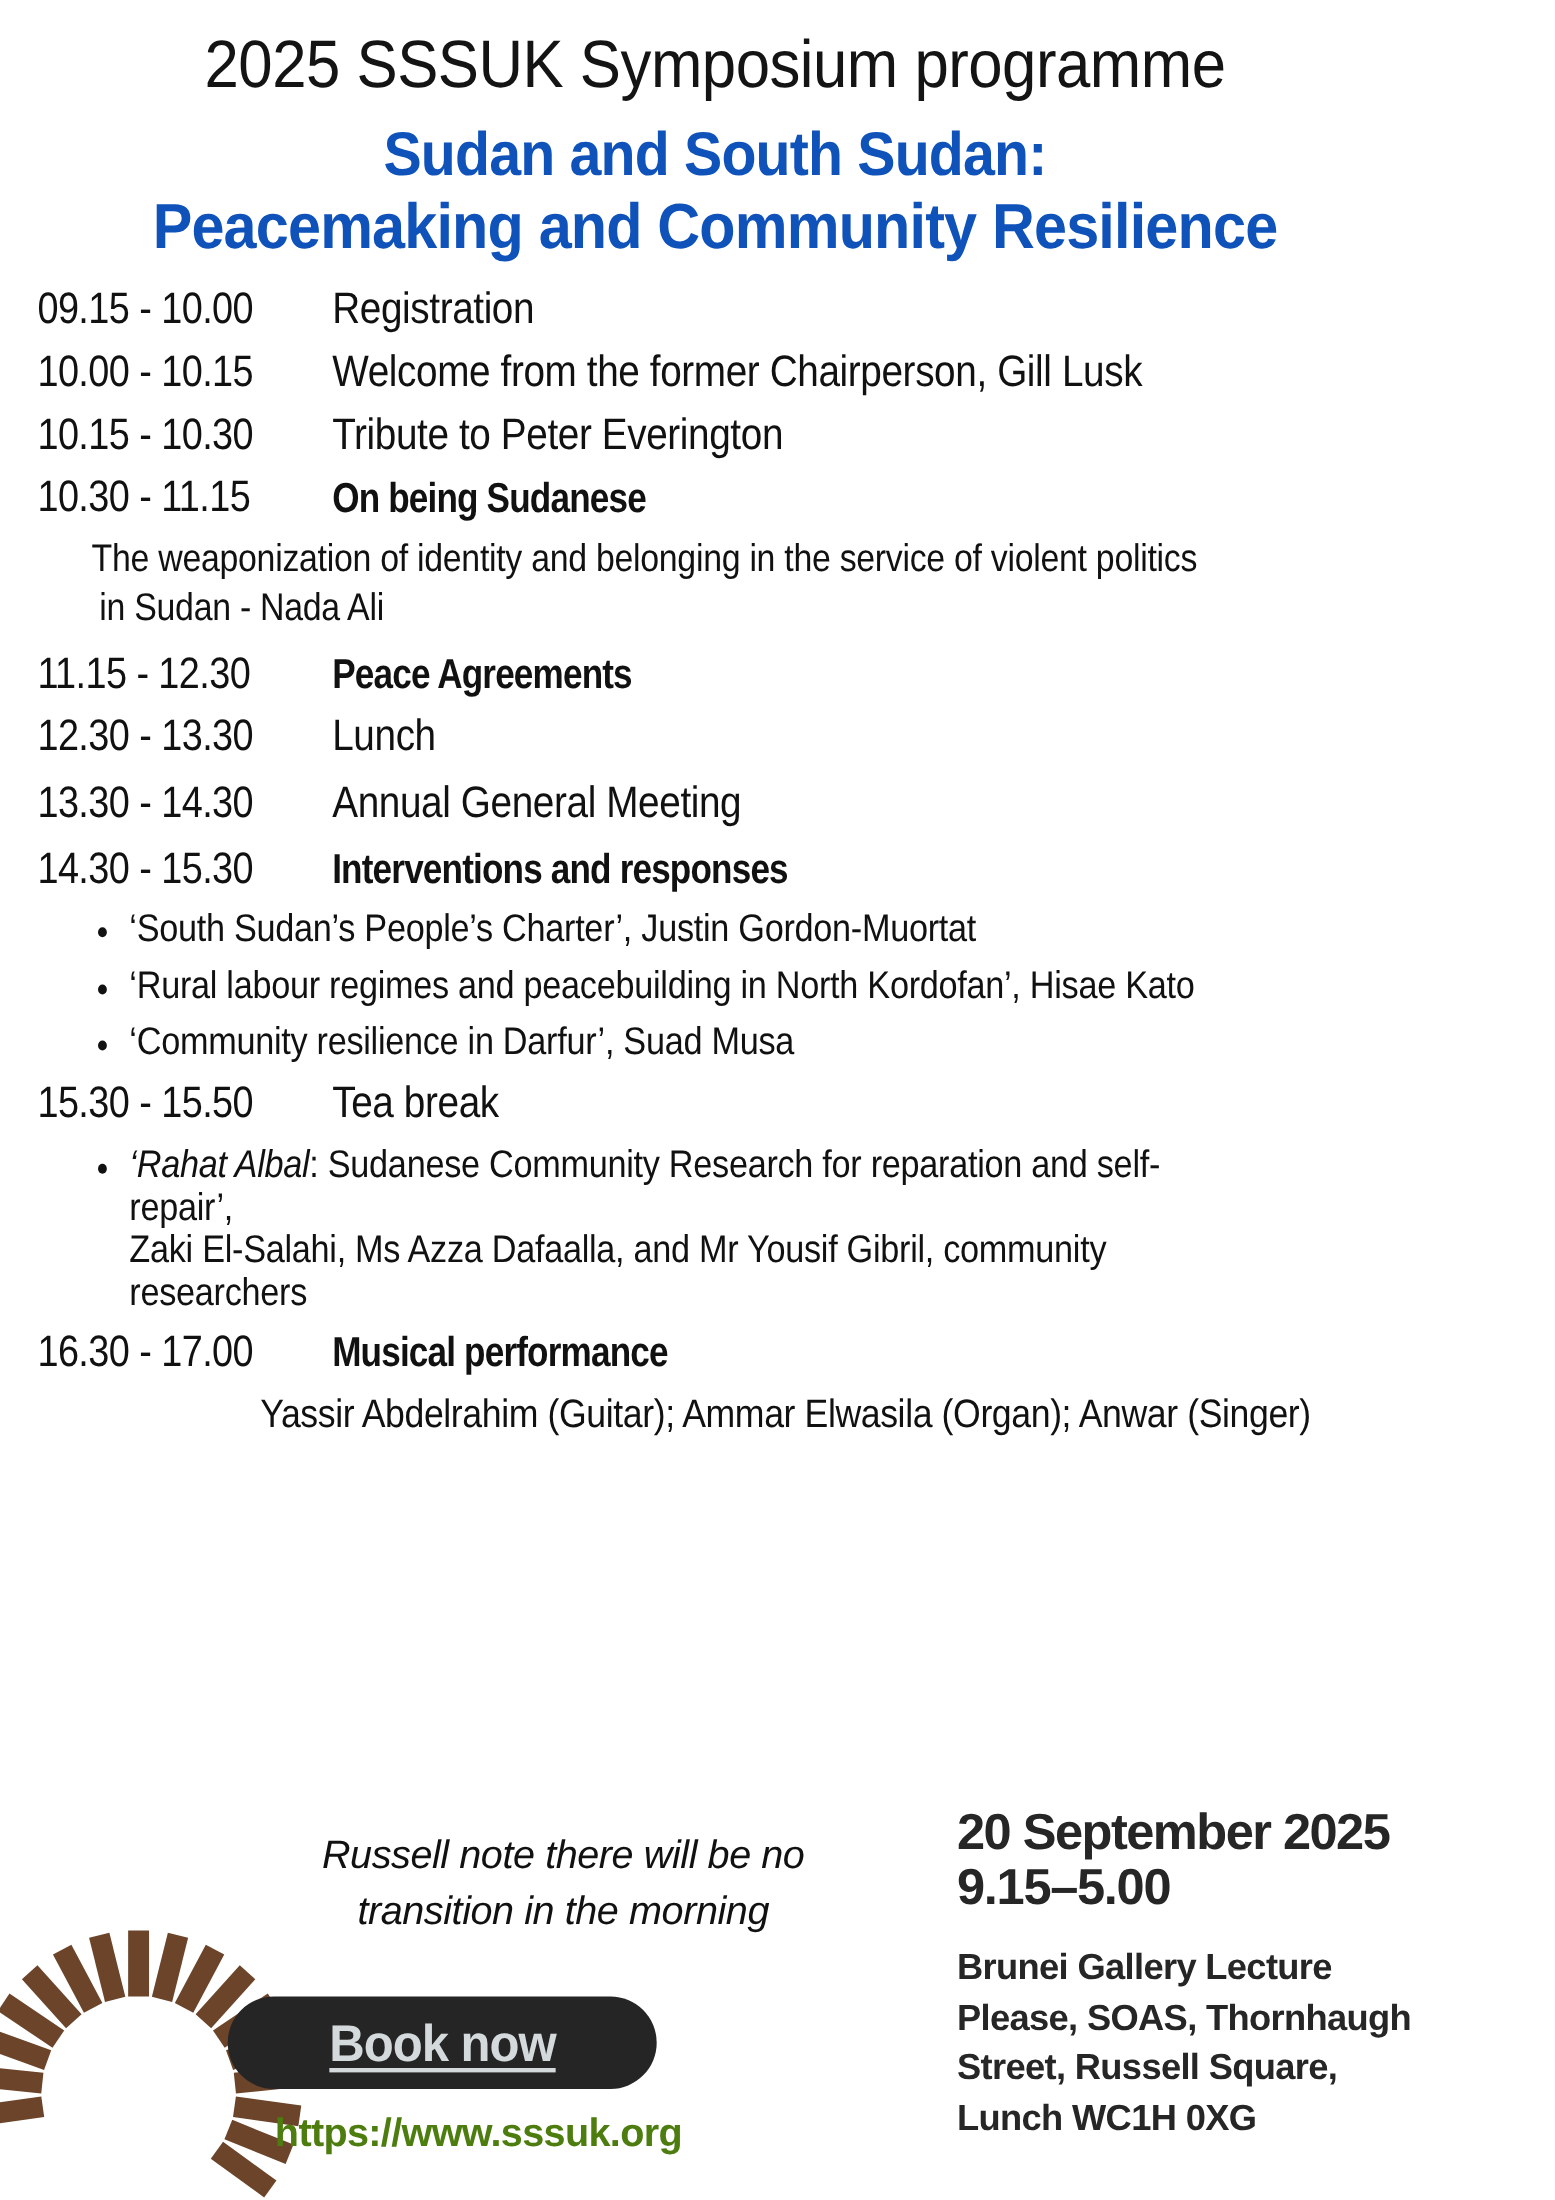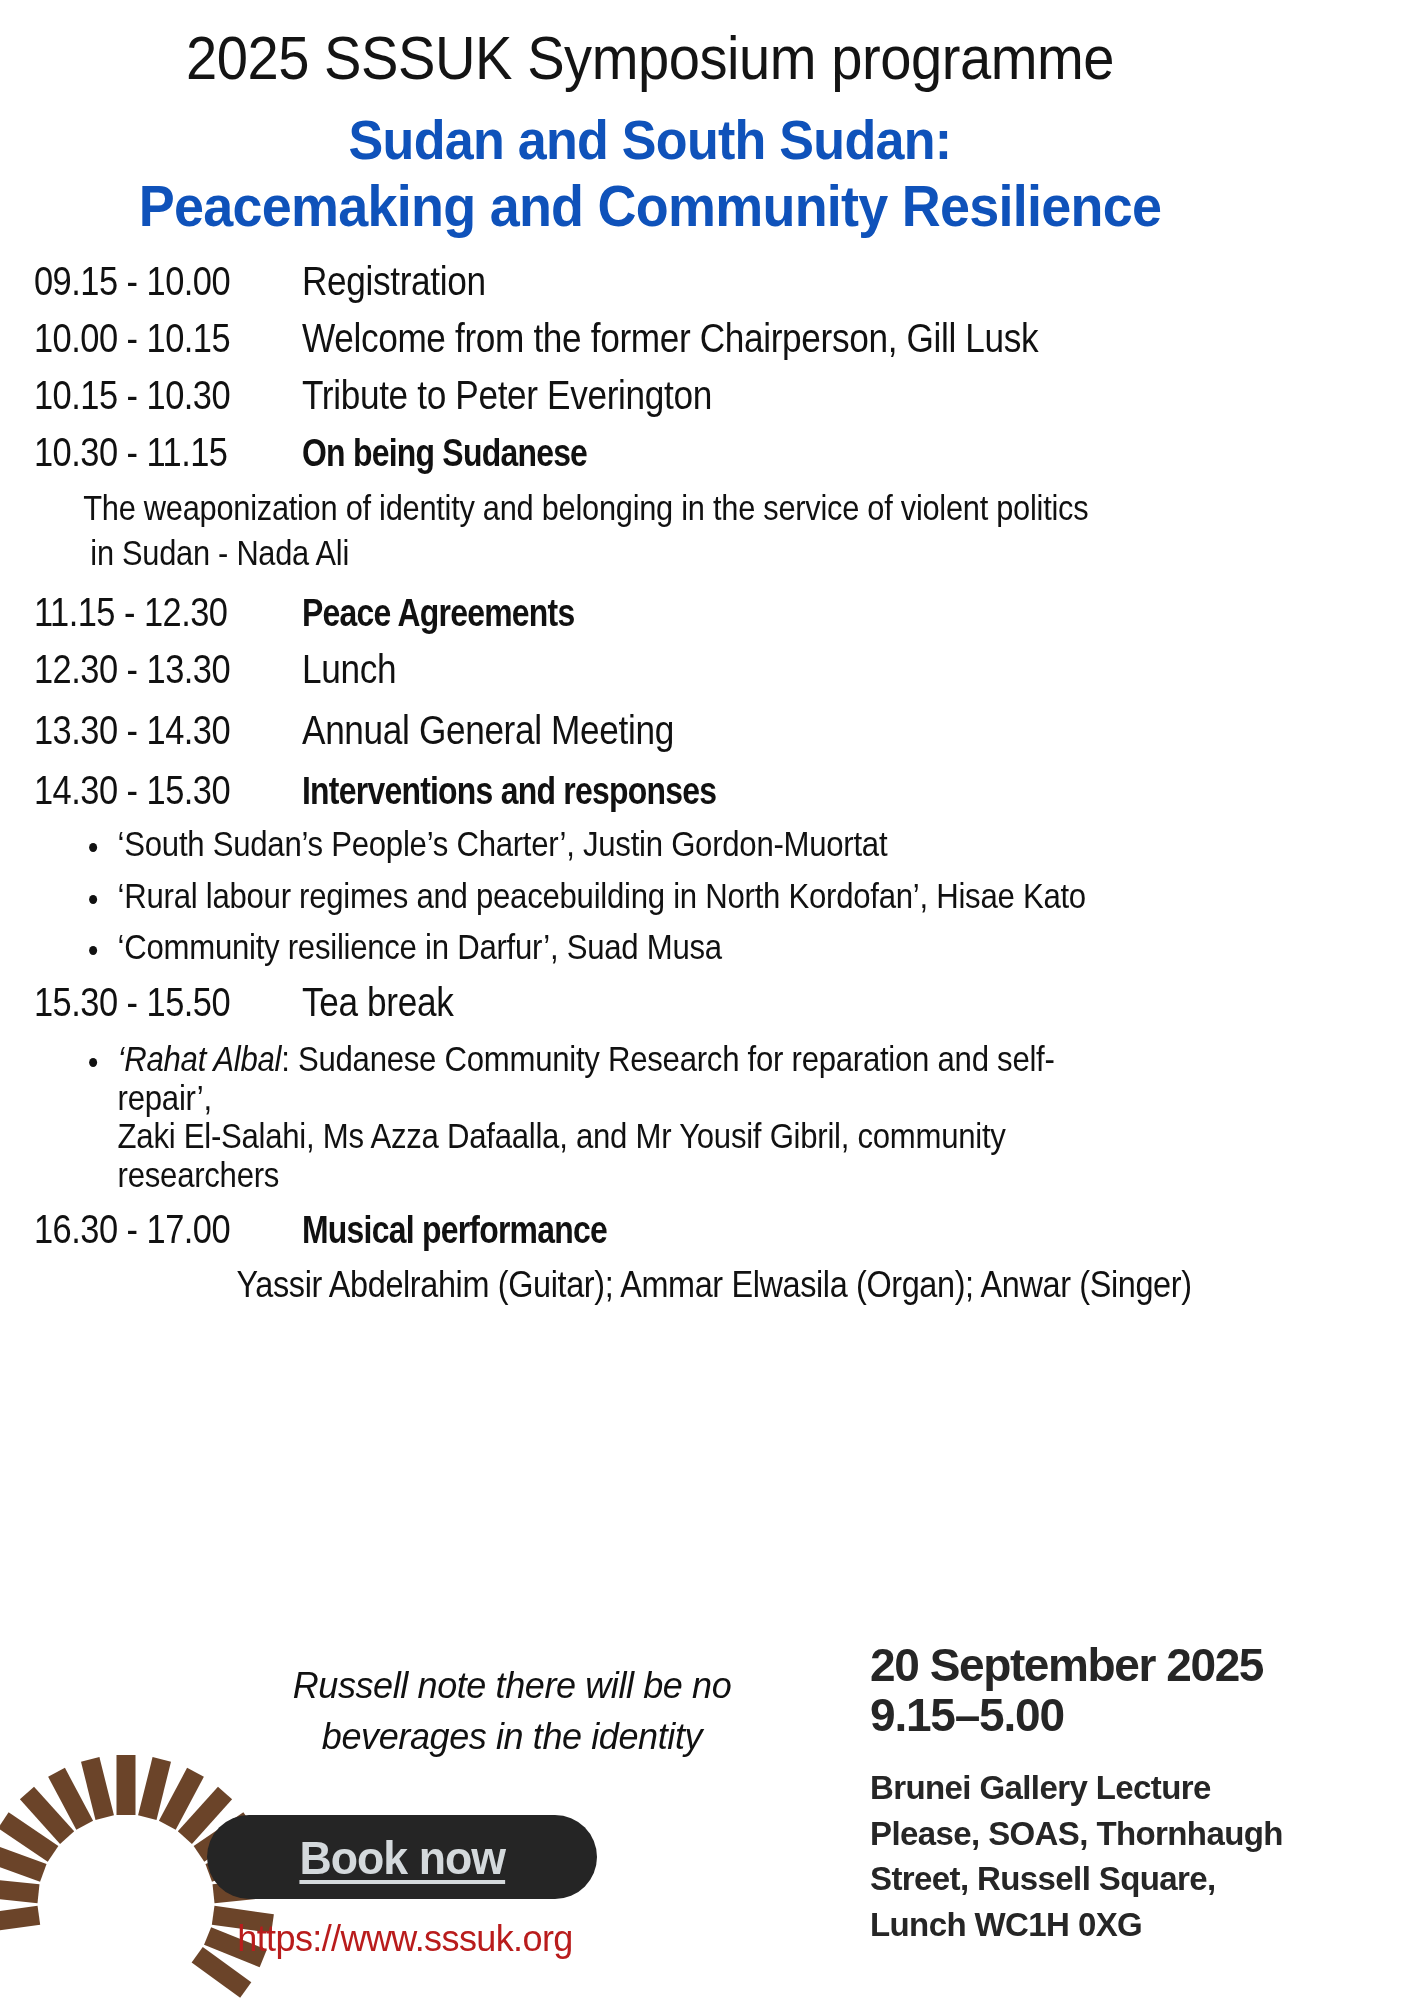--- a/index.html
+++ b/index.html
@@ -207,25 +207,25 @@
     text-decoration: underline;
     text-underline-offset: 6px;
     transform: scaleX(0.95);
   }
 
   .weburl {
     position: absolute;
     left: 190px;
     top: 318px;
     width: 430px;
-    text-align: center;
+    text-align: right;
     font-size: 36px;
-    font-weight: normal;
+    font-weight: bold;
     letter-spacing: -0.6px;
-    color: #b91c1c;
+    color: #4d7c0f;
   }
 
   .venue {
     position: absolute;
     left: 870px;
     top: 42px;
     width: 560px;
     color: #262626;
   }
   .venue .date {
@@ -353,21 +353,21 @@
       <div class="bar" style="transform:translate(-50%,-50%) rotate(56deg)"></div>
       <div class="bar" style="transform:translate(-50%,-50%) rotate(70deg)"></div>
       <div class="bar" style="transform:translate(-50%,-50%) rotate(84deg)"></div>
       <div class="bar" style="transform:translate(-50%,-50%) rotate(98deg)"></div>
       <div class="bar" style="transform:translate(-50%,-50%) rotate(112deg)"></div>
       <div class="bar" style="transform:translate(-50%,-50%) rotate(126deg)"></div>
     </div>
 
     <div class="note">
       <div>Russell note there will be no</div>
-      <div>beverages in the identity</div>
+      <div>transition in the morning</div>
     </div>
 
     <div class="book-btn">
       <span>Book now</span>
     </div>
 
     <div class="weburl">https://www.sssuk.org</div>
 
     <div class="venue">
       <div class="date">20 September 2025</div>

